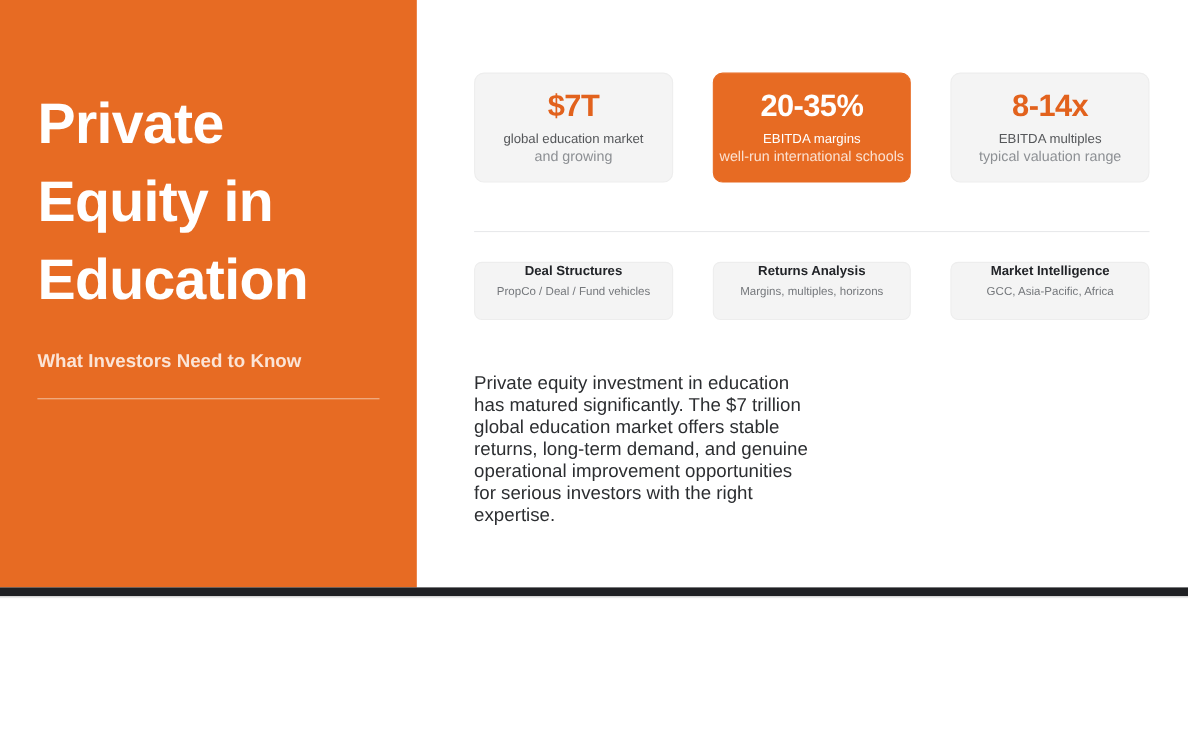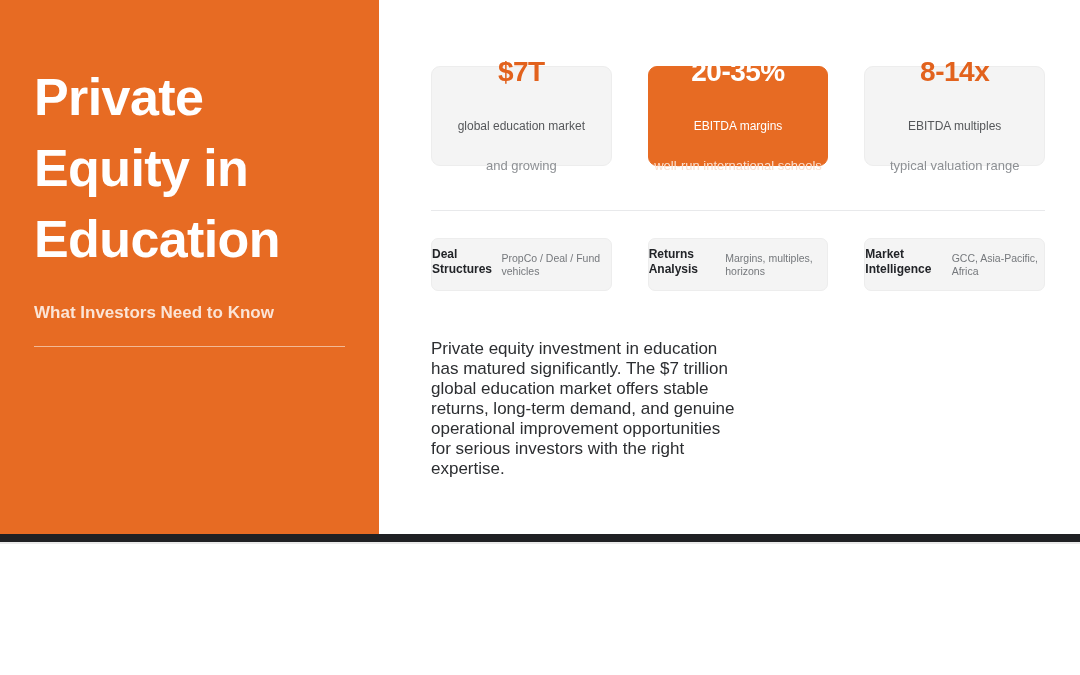--- a/index.html
+++ b/index.html
@@ -40,21 +40,21 @@
     background: #E76B23;
     box-sizing: border-box;
     padding: 0 34px;
     display: flex;
     flex-direction: column;
     justify-content: flex-start;
     flex: 0 0 379px;
   }
 
   .title-block {
-    margin-top: 62px;
+    margin-top: 78px;
   }
 
   .slide-title {
     font-size: 52px;
     line-height: 1.37;
     font-weight: bold;
     color: #ffffff;
     letter-spacing: -0.6px;
     margin: 0;
     white-space: pre-line;
@@ -104,21 +104,20 @@
     flex: 1 1 0;
     height: 100px;
     border-radius: 9px;
     box-sizing: border-box;
     display: flex;
     flex-direction: column;
     align-items: center;
     justify-content: center;
     background: #F4F4F4;
     border: 1px solid #EDEDED;
-    gap: 24px;
   }
   .stat-card.highlight {
     background: #E76B23;
     border-color: #E76B23;
   }
 
   .stat-value {
     font-size: 28px;
     font-weight: bold;
     color: #E2621D;
@@ -155,21 +154,21 @@
   }
 
   .topic-card {
     flex: 1 1 0;
     height: 53px;
     border-radius: 7px;
     box-sizing: border-box;
     background: #F4F4F4;
     border: 1px solid #EDEDED;
     display: flex;
-    flex-direction: row;
+    flex-direction: column;
     align-items: center;
     justify-content: flex-start;
   }
 
   .topic-title {
     font-size: 12px;
     font-weight: bold;
     color: #222428;
     line-height: 1.2;
     margin-bottom: 6px;

